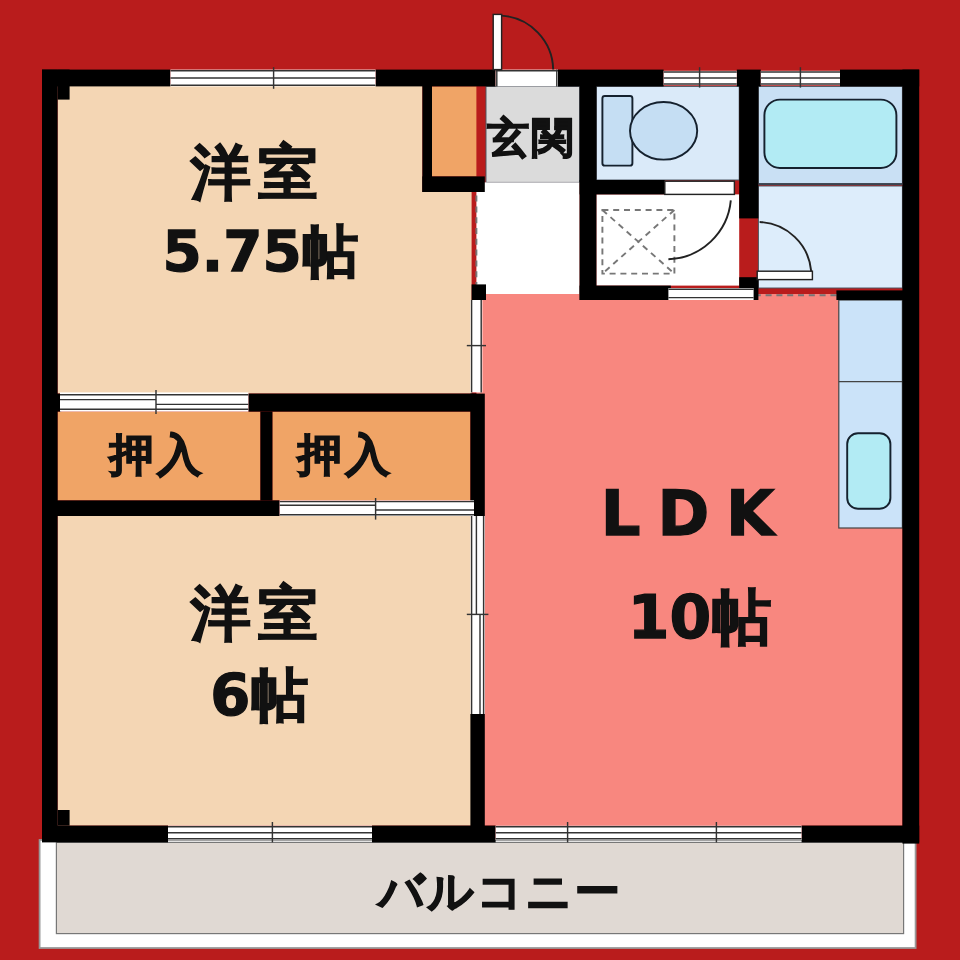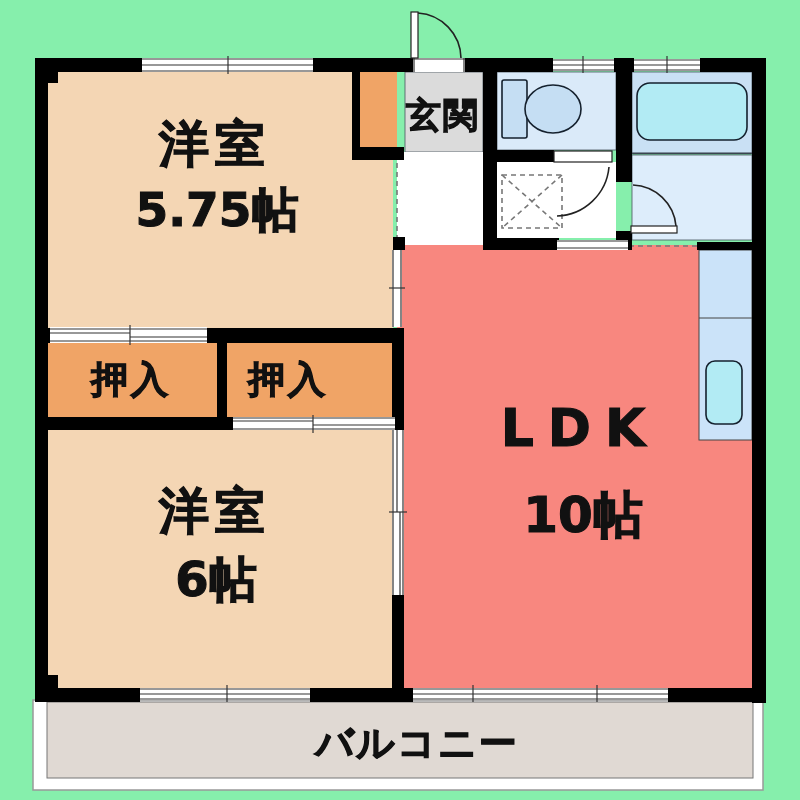--- a/index.html
+++ b/index.html
@@ -1,16 +1,16 @@
 <!DOCTYPE html>
 <html><head>
 <meta charset="utf-8">
 <style>
   html,body{margin:0;padding:0;background:#fff;}
-  .stage{width:800px;height:800px;position:relative;background:#86efac;}
+  .stage{width:800px;height:800px;position:relative;background:#b91c1c;}
   svg{display:block;}
   .wall{fill:#000;}
   .thinline{stroke:#3a4450;stroke-width:1.5;}
   .winrect{fill:#ffffff;stroke:none;}
   .winline{stroke:#333;stroke-width:1.2;}
   .doorarc{stroke:#222;stroke-width:1.6;fill:none;}
   .leaf{fill:#fff;stroke:#222;stroke-width:1.2;}
   .dash{stroke:#777;stroke-width:1.6;fill:none;stroke-dasharray:5 4;}
   .fixture{stroke:#15212e;stroke-width:1.6;}
   .svcroom{stroke:#4a5560;stroke-width:0.8;}

